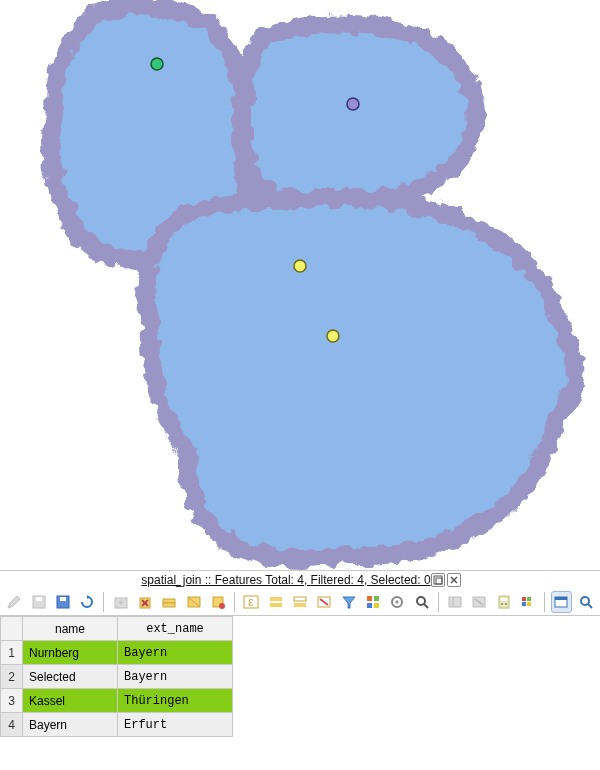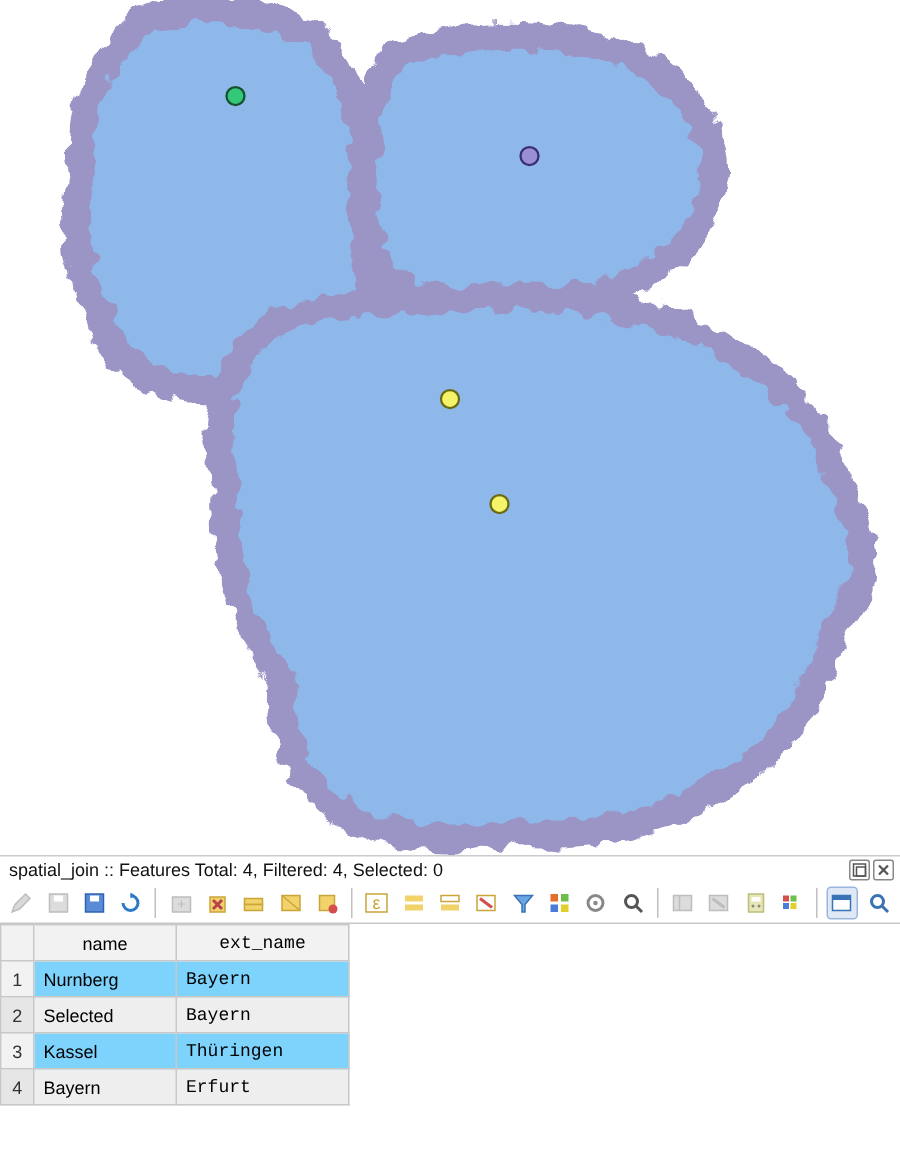--- a/index.html
+++ b/index.html
@@ -24,24 +24,25 @@
   .map-area svg { display:block; }
   .panel {
     border-top: 1px solid #ccc;
     display: flex;
     flex-direction: column;
     flex: 1 1 auto;
   }
   .panel-title-row {
     display: flex;
     align-items: center;
-    justify-content: space-between;
+    justify-content: center;
     padding: 2px 4px 2px 6px;
     font-size: 12px;
     color: #111;
+    text-decoration: underline;
   }
   .panel-title-row .right-icons { display:flex; gap:2px; }
   .ri-btn {
     width:14px; height:14px; border:1px solid #888; border-radius:2px;
     display:flex; align-items:center; justify-content:center;
     font-size:9px; color:#444; background:#fff;
   }
   .toolbar {
     display:flex;
     align-items:center;
@@ -62,21 +63,21 @@
   }
   .grid table {
     border-collapse: collapse;
     border-radius: 25px;
   }
   .grid th, .grid td {
     border:1px solid #c8c8c8;
     padding: 4px 6px;
     font-size:12px;
     text-align:left;
-    background:#7dd3fc;
+    background:#84cc16;
     height:24px;
   }
   .grid th {
     background:#f2f2f2;
     font-weight:normal;
     text-align:center;
   }
   .grid .rownum {
     background:#f2f2f2;
     text-align:center;

